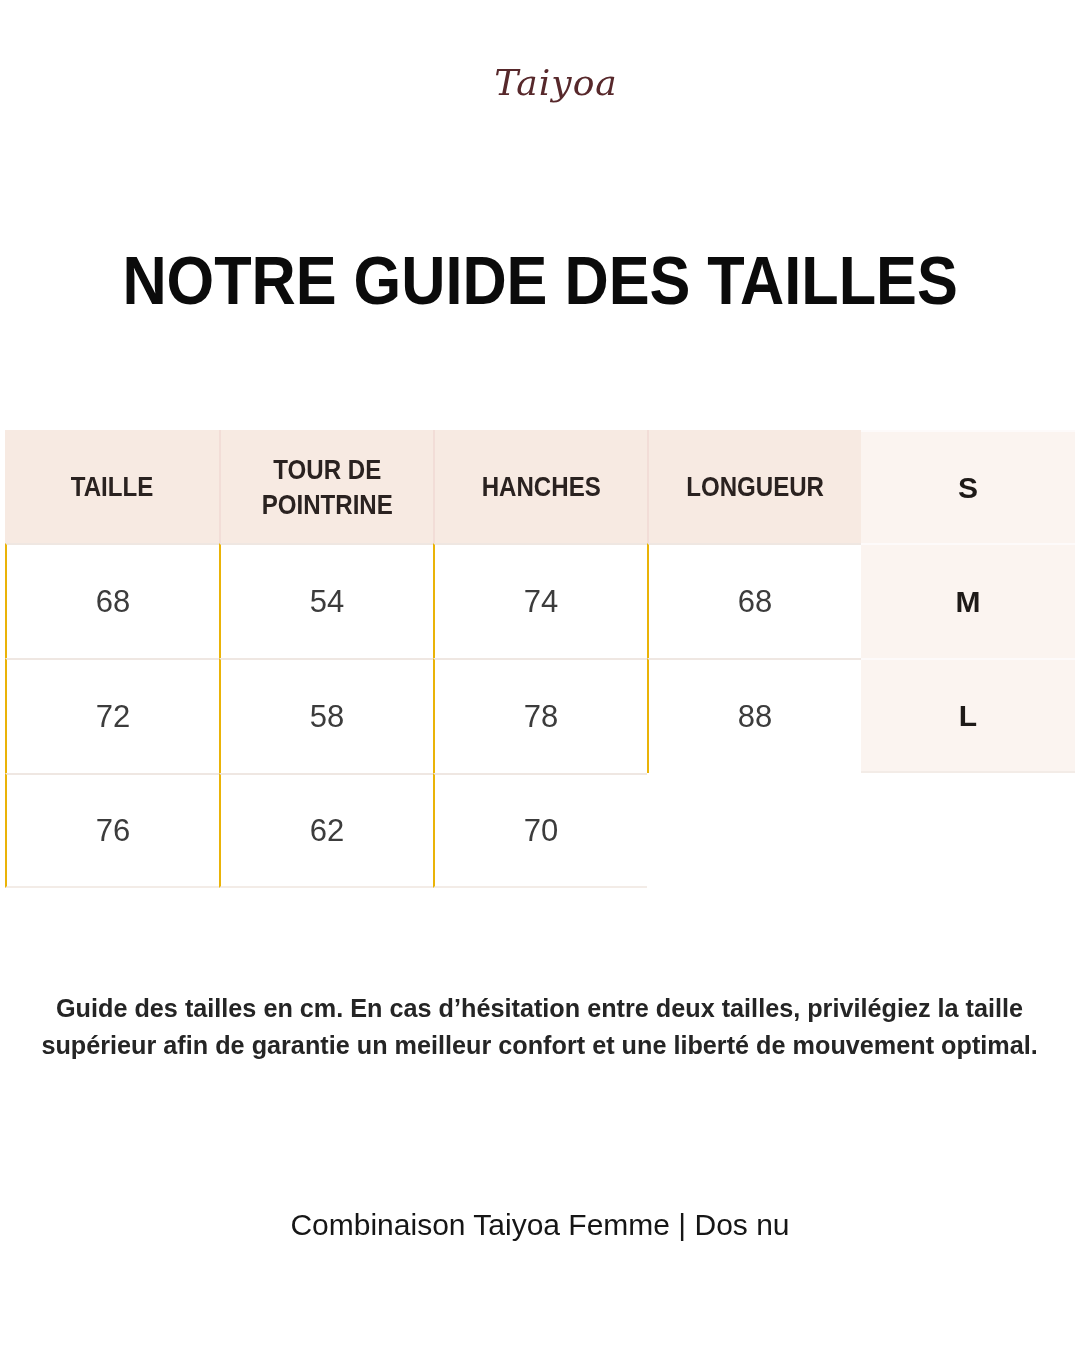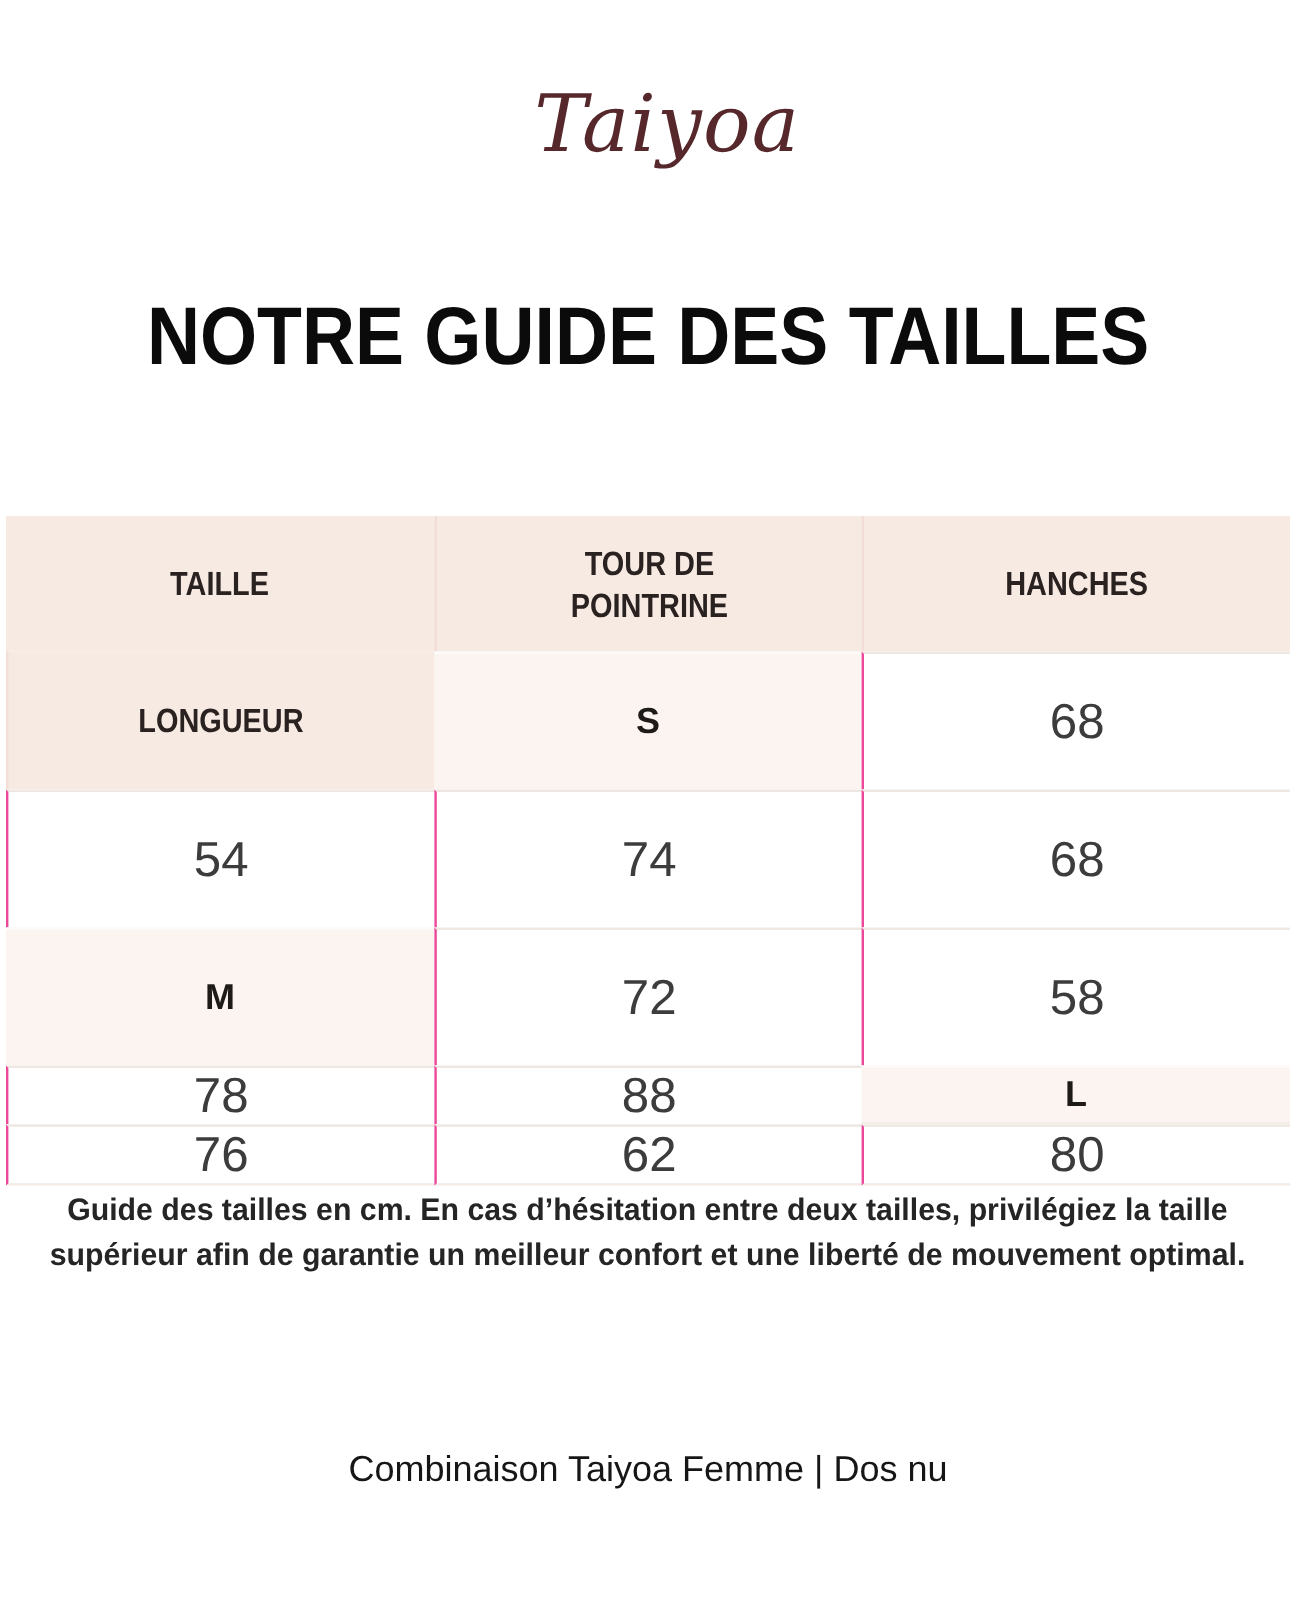--- a/index.html
+++ b/index.html
@@ -9,21 +9,21 @@
     font-family: "Liberation Sans", sans-serif;
     position: relative;
     overflow: hidden;
   }
 
   
   .logo-wrap { position: absolute; top: 58px; left: 0; width: 100%; text-align: center; }
   .logo-text {
     font-family: "DejaVu Serif", serif;
     font-style: italic;
-    font-size: 66px;
+    font-size: 36px;
     line-height: 1.4;
     color: #57282b;
     letter-spacing: 1px;
     margin-left: 32px;
   }
 
   
   .title-wrap { position: absolute; top: 236px; left: 0; width: 100%; display: flex; justify-content: center; }
   .title-text {
     font-size: 68px;
@@ -33,21 +33,21 @@
     transform: scaleX(0.9);
     transform-origin: center;
     flex-shrink: 0;
     line-height: 1.3;
   }
 
   
   .size-table {
     position: absolute; top: 430px; left: 5px; width: 1070px;
     display: grid;
-    grid-template-columns: repeat(3, 1fr);
+    grid-template-columns: repeat(5, 1fr);
     grid-template-rows: 113px 115px 115px 115px;
   }
   .cell { display: flex; align-items: center; justify-content: center; box-sizing: border-box; }
   .hc { background: #f7eae2; }
   .hc + .hc { border-left: 2px solid #f2ddd7; }
   .hc-label {
     font-weight: 700;
     font-size: 28px;
     color: #2a2220;
     white-space: pre-line;
@@ -60,24 +60,24 @@
   }
   .sc {
     background: #fbf4f0;
     font-weight: 700;
     font-size: 30px;
     color: #1e1a18;
     border-top: 2px solid #fdfafa;
   }
   .vc {
     background: #ffffff;
-    font-size: 41px;
+    font-size: 31px;
     color: #3c3c3c;
     border-top: 2px solid #efe7e2;
-    border-left: 2px solid #ec4899;
+    border-left: 2px solid #eab308;
   }
   .bb { border-bottom: 2px solid #f3ece7; }
 
   
   .note-wrap { position: absolute; top: 990px; left: 0; width: 100%; font-weight: bold; }
   .note-line { display: flex; justify-content: center; }
   .note-line > span {
     font-size: 26px;
     color: #252525;
     white-space: nowrap;
@@ -131,21 +131,21 @@
 
   <div class="cell sc">M</div>
   <div class="cell vc">72</div>
   <div class="cell vc">58</div>
   <div class="cell vc">78</div>
   <div class="cell vc">88</div>
 
   <div class="cell sc bb">L</div>
   <div class="cell vc bb">76</div>
   <div class="cell vc bb">62</div>
-  <div class="cell vc bb">80</div>
+  <div class="cell vc bb">70</div>
 </div>
 
 <div class="note-wrap">
   <div class="note-line">
     <span>Guide des tailles en cm. En cas d’hésitation entre deux tailles, privilégiez la taille</span>
   </div>
   <div class="note-line">
     <span>supérieur afin de garantie un meilleur confort et une liberté de mouvement optimal.</span>
   </div>
 </div>

